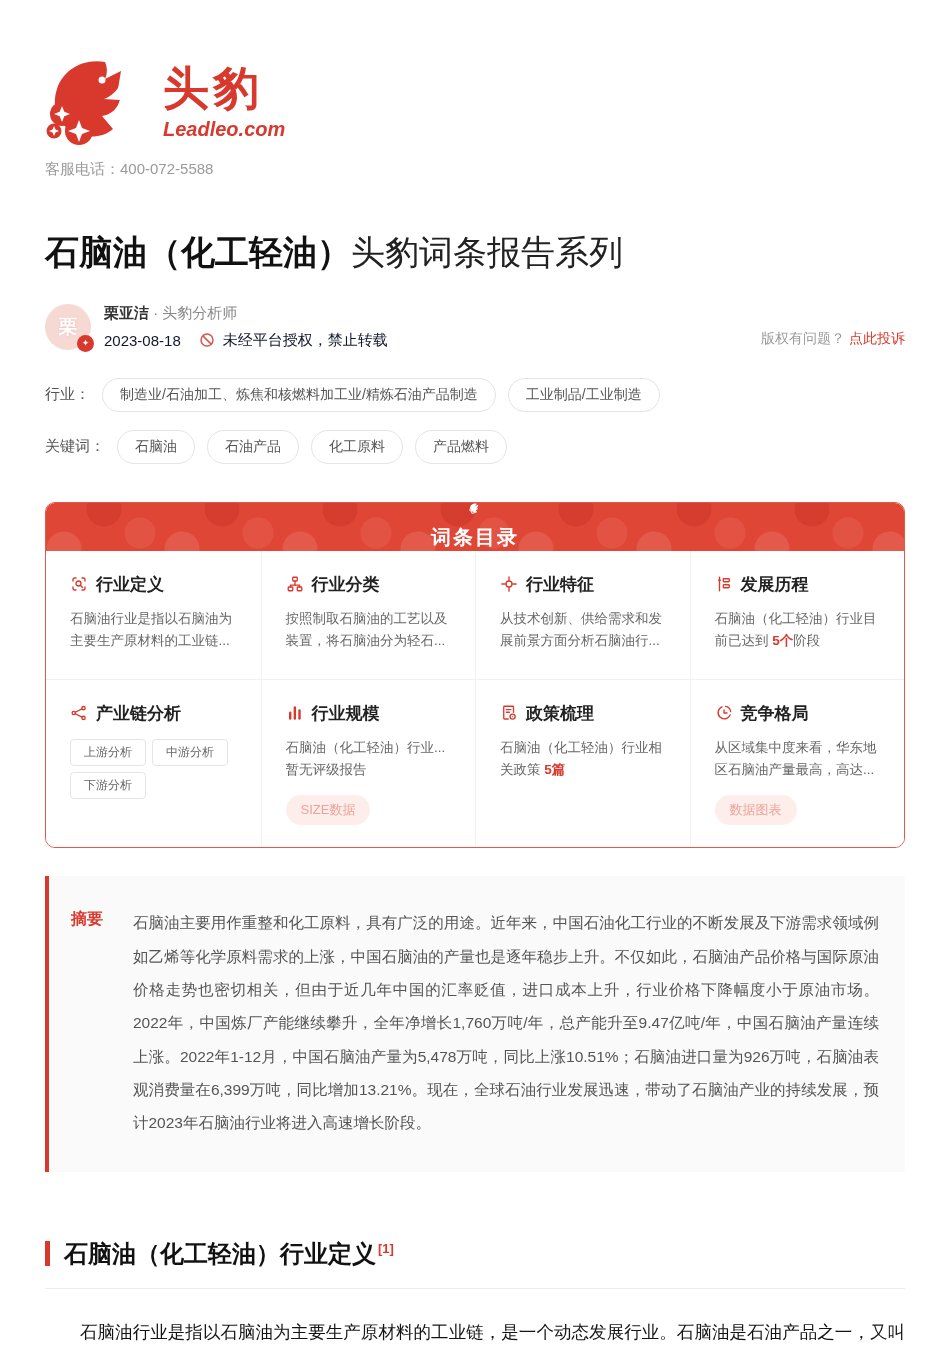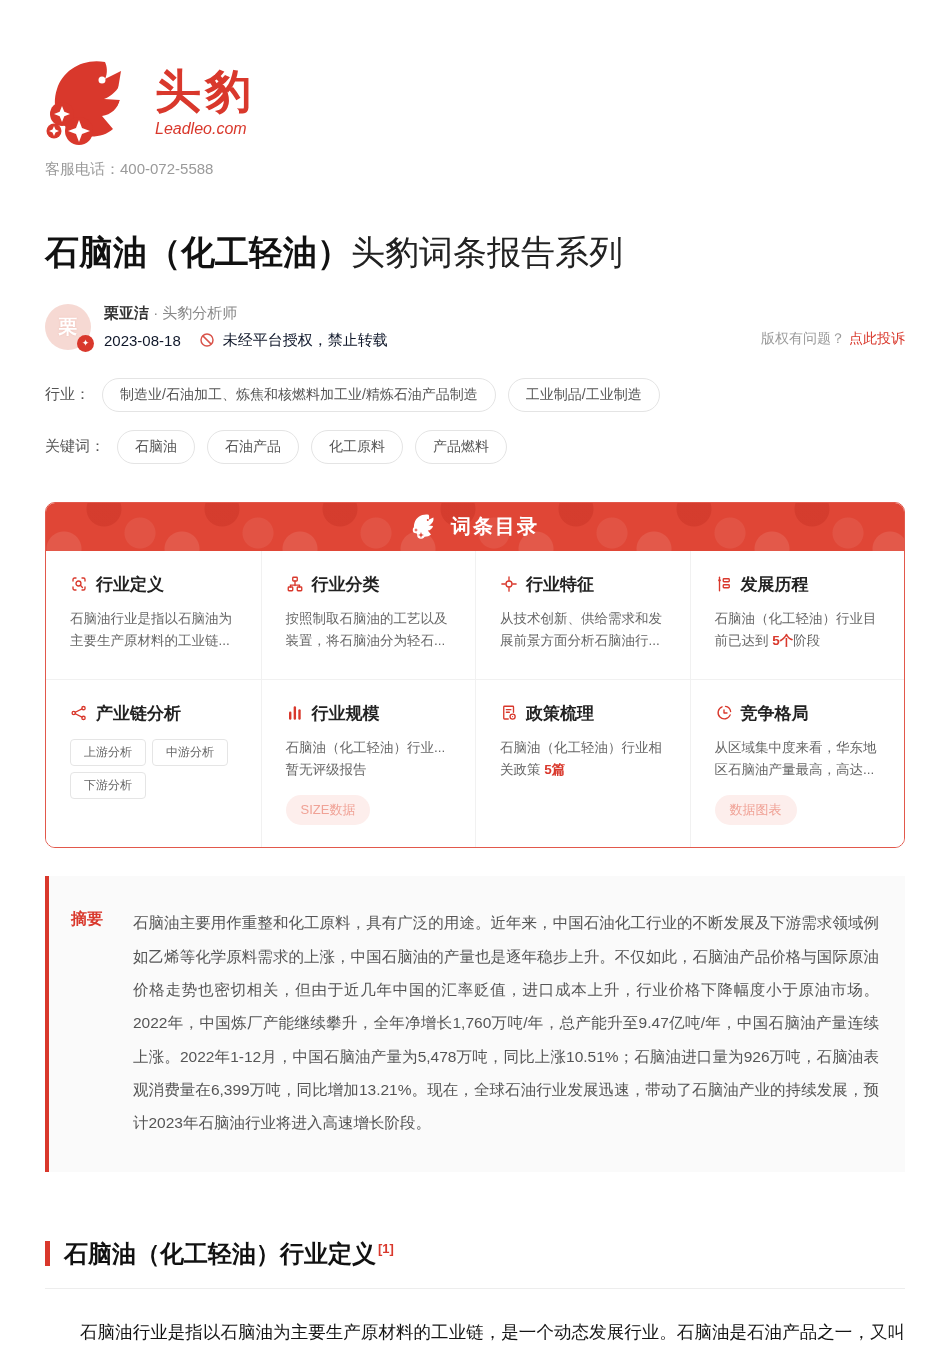--- a/index.html
+++ b/index.html
@@ -5,25 +5,25 @@
   * { margin:0; padding:0; box-sizing:border-box; }
   html,body { background:#fff; }
   body {
     width:950px;
     font-family:"Liberation Sans","DejaVu Sans",sans-serif;
     color:#1a1a1a;
   }
   .page { padding:58px 45px 60px 45px; }
 
   
-  .brand-row { display:flex; align-items:center; gap:8px; }
+  .brand-row { display:flex; align-items:center; gap:16px; }
   .logo-mark { width:102px; height:88px; flex:none; }
   .logo-texts { display:flex; flex-direction:column; }
   .logo-cn { font-size:46px; font-weight:bold; color:#d9382c; letter-spacing:4px; line-height:1.1; }
-  .logo-en { font-size:16px; font-weight:normal; font-style:italic; color:#d9382c; margin-top:4px; }
+  .logo-en { font-size:20px; font-weight:bold; font-style:italic; color:#d9382c; margin-top:4px; }
   .phone-row { margin-top:14px; color:#9a9a9a; font-size:15px; }
 
   
   .page-title { margin-top:52px; font-size:34px; line-height:1.25; }
   .page-title .t-main { font-weight:bold; color:#111; }
   .page-title .t-sub  { font-weight:normal; color:#222; }
 
   
   .author-row { margin-top:30px; position:relative; display:flex; align-items:flex-start; }
   .avatar { width:46px; height:46px; border-radius:50%; background:#f6d9d3; position:relative; flex:none;
@@ -48,21 +48,21 @@
           background:#fff; cursor:pointer; white-space:nowrap; }
 
   
   .dir-card { margin-top:38px; border:1px solid #e2584b; border-radius:10px; overflow:hidden; }
   .dir-header { height:48px; display:flex; align-items:center; justify-content:center; gap:10px;
     background-color:#e04636;
     background-image:
       radial-gradient(circle at 18px 46px, rgba(255,255,255,0.10) 0 17px, rgba(255,255,255,0) 18px),
       radial-gradient(circle at 58px 6px,  rgba(160,20,10,0.18) 0 17px, rgba(160,20,10,0) 18px),
       radial-gradient(circle at 94px 30px, rgba(255,255,255,0.07) 0 15px, rgba(255,255,255,0) 16px);
-    background-size:118px 52px; }
+    background-size:118px 52px;flex-direction:column; }
   .dir-header-logo { width:30px; height:27px; }
   .dir-title { color:#fff; font-size:20px; font-weight:bold; letter-spacing:2px; }
   .dir-grid { display:grid; grid-template-columns:repeat(4,1fr); background:#fff; }
   .dir-cell { padding:22px 18px 22px 24px; min-height:128px; cursor:pointer; }
   .dir-cell:not(:nth-child(4n+1)) { border-left:1px solid #f1f1f1; }
   .dir-cell:nth-child(n+5) { border-top:1px solid #f1f1f1; }
   .cell-title { display:flex; align-items:center; gap:8px; font-size:17px; font-weight:bold; color:#222; }
   .cell-icon { width:18px; height:18px; flex:none; }
   .cell-desc { margin-top:12px; color:#666; font-size:13.5px; line-height:1.7; }
   .hl { color:#d9382c; font-weight:bold; }

